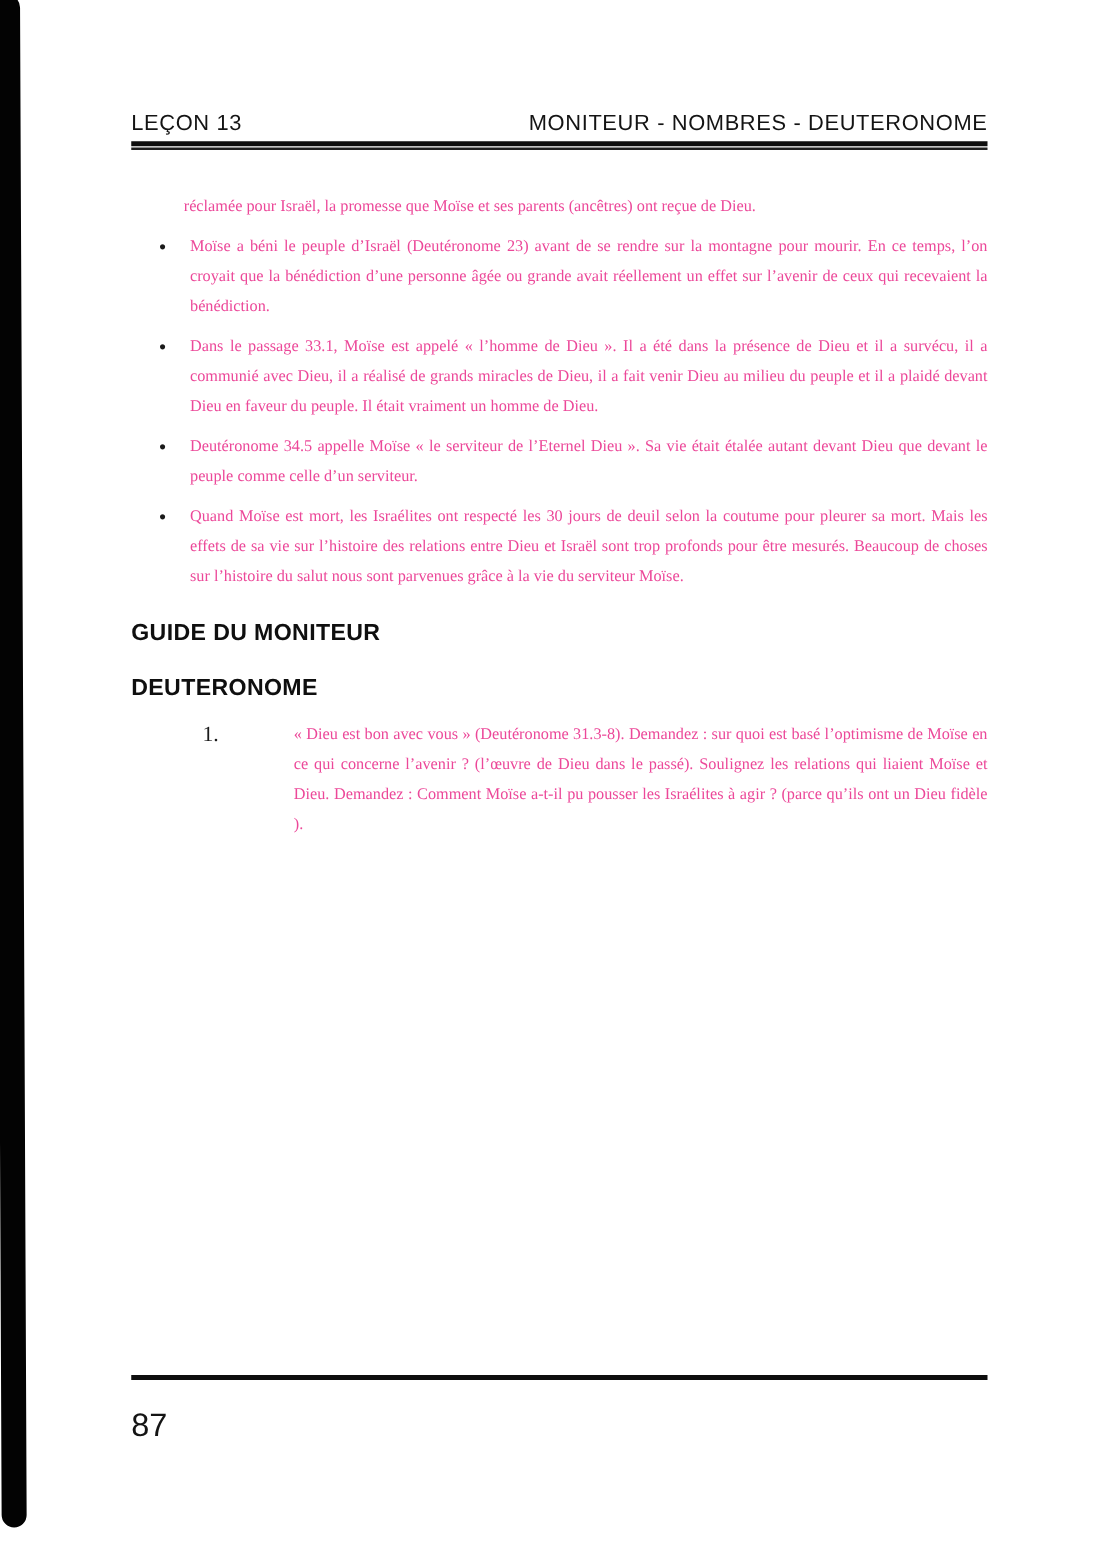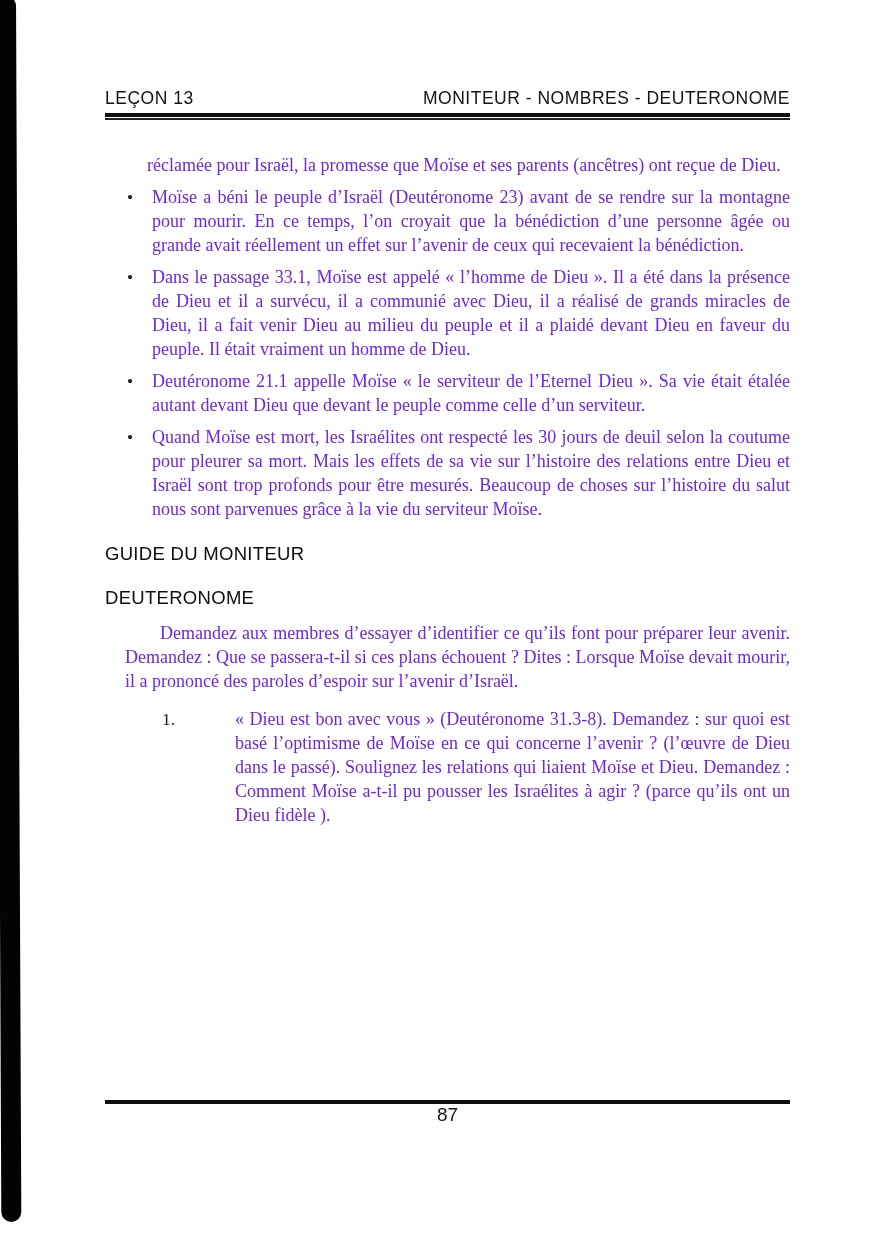--- a/index.html
+++ b/index.html
@@ -38,24 +38,24 @@
     font-family:"Liberation Sans", sans-serif;
     font-size:17.5px;
     letter-spacing:0.5px;
     color:#141414;
   }
   .rule-thick { height:4px; background:#0e0e0e; margin-top:4px; }
   .rule-thin  { height:2px; background:#1f1f1f; margin-top:1px; }
 
   p { margin:0; }
   .body-text {
-    font-size:18px;
+    font-size:13px;
     line-height:24px;
     text-align:justify;
-    color:#6d28d9;
+    color:#ec4899;
   }
   .intro {
     margin:33px 0 0 42px;
     width:643px;
   }
   .bullet {
     display:flex;
     margin-top:8px;
   }
   .bullet-dot {
@@ -63,21 +63,21 @@
     width:25px;
     padding-left:22px;
     font-size:17.4px;
     line-height:24px;
     color:#1b1b1b;
   }
   .bullet-text { width:638px; }
   h2 {
     font-family:"Liberation Sans", sans-serif;
     font-size:18.5px;
-    font-weight:400;
+    font-weight:700;
     letter-spacing:0.3px;
     color:#0f0f0f;
     margin:22px 0 0 0;
   }
   .section-para {
     margin:19px 0 0 20px;
     width:665px;
     text-indent:35px;
   }
   .section-para.tight { margin-top:12px; }
@@ -93,24 +93,24 @@
     color:#1b1b1b;
   }
   .num-text { width:593px;margin-left:38px; }
   .page-footer {
     position:absolute;
     left:105px; top:1100px;
     width:685px;
   }
   .footer-rule { height:4px; background:#0e0e0e; }
   .page-number {
-    margin-top:0;
-    text-align:center;
+    margin-top:21px;
+    text-align:left;
     font-family:"Liberation Sans", sans-serif;
-    font-size:19px;
+    font-size:26px;
     color:#141414;
   }
 </style>
 </head>
 <body>
 
 <div class="page">
 
   <div class="binding-bar"></div>
 
@@ -128,31 +128,30 @@
     <div class="bullet">
       <span class="bullet-dot">•</span>
       <p class="body-text bullet-text">Moïse a béni le peuple d’Israël (Deutéronome 23) avant de se rendre sur la montagne pour mourir. En ce temps, l’on croyait que la bénédiction d’une personne âgée ou grande avait réellement un effet sur l’avenir de ceux qui recevaient la bénédiction.</p>
     </div>
     <div class="bullet">
       <span class="bullet-dot">•</span>
       <p class="body-text bullet-text">Dans le passage 33.1, Moïse est appelé « l’homme de Dieu ». Il a été dans la présence de Dieu et il a survécu, il a communié avec Dieu, il a réalisé de grands miracles de Dieu, il a fait venir Dieu au milieu du peuple et il a plaidé devant Dieu en faveur du peuple. Il était vraiment un homme de Dieu.</p>
     </div>
     <div class="bullet">
       <span class="bullet-dot">•</span>
-      <p class="body-text bullet-text">Deutéronome 21.1 appelle Moïse « le serviteur de l’Eternel Dieu ». Sa vie était étalée autant devant Dieu que devant le peuple comme celle d’un serviteur.</p>
+      <p class="body-text bullet-text">Deutéronome 34.5 appelle Moïse « le serviteur de l’Eternel Dieu ». Sa vie était étalée autant devant Dieu que devant le peuple comme celle d’un serviteur.</p>
     </div>
     <div class="bullet">
       <span class="bullet-dot">•</span>
       <p class="body-text bullet-text">Quand Moïse est mort, les Israélites ont respecté les 30 jours de deuil selon la coutume pour pleurer sa mort. Mais les effets de sa vie sur l’histoire des relations entre Dieu et Israël sont trop profonds pour être mesurés. Beaucoup de choses sur l’histoire du salut nous sont parvenues grâce à la vie du serviteur Moïse.</p>
     </div>
 
     <h2>GUIDE DU MONITEUR</h2>
 
     <h2>DEUTERONOME</h2>
-    <p class="body-text section-para tight">Demandez aux membres d’essayer d’identifier ce qu’ils font pour préparer leur avenir. Demandez : Que se passera-t-il si ces plans échouent ? Dites : Lorsque Moïse devait mourir, il a prononcé des paroles d’espoir sur l’avenir d’Israël.</p>
 
     <div class="numbered-item">
       <span class="num-label">1.</span>
       <p class="body-text num-text">« Dieu est bon avec vous » (Deutéronome 31.3-8). Demandez : sur quoi est basé l’optimisme de Moïse en ce qui concerne l’avenir ? (l’œuvre de Dieu dans le passé). Soulignez les relations qui liaient Moïse et Dieu. Demandez : Comment Moïse a-t-il pu pousser les Israélites à agir ? (parce qu’ils ont un Dieu fidèle ).</p>
     </div>
 
   </div>
 
   <div class="page-footer">
     <div class="footer-rule"></div>

